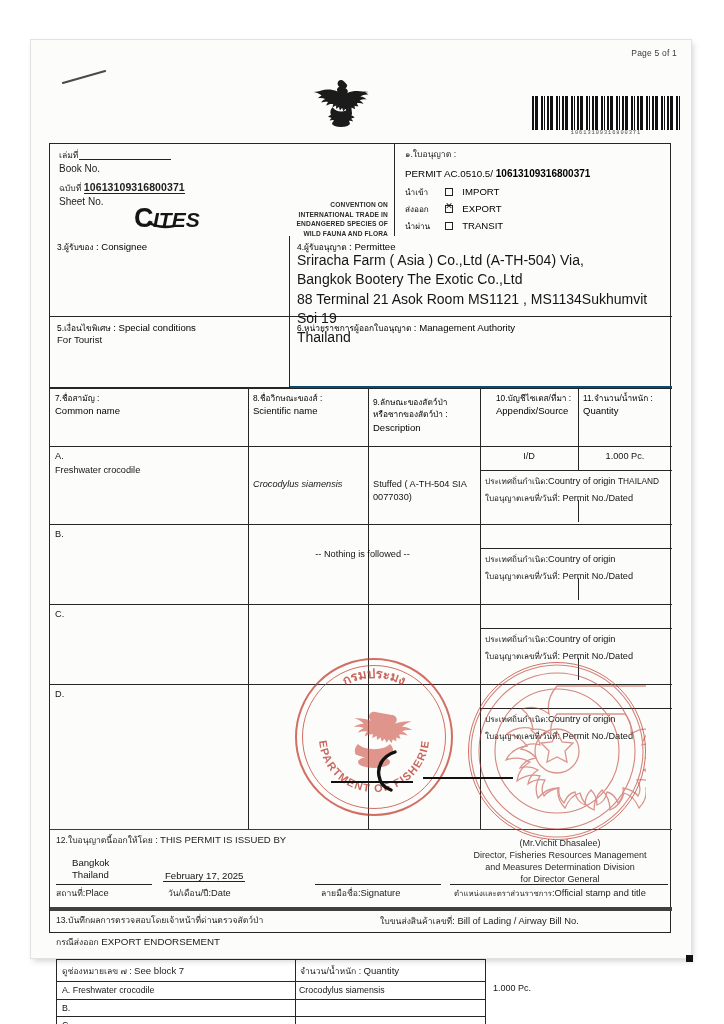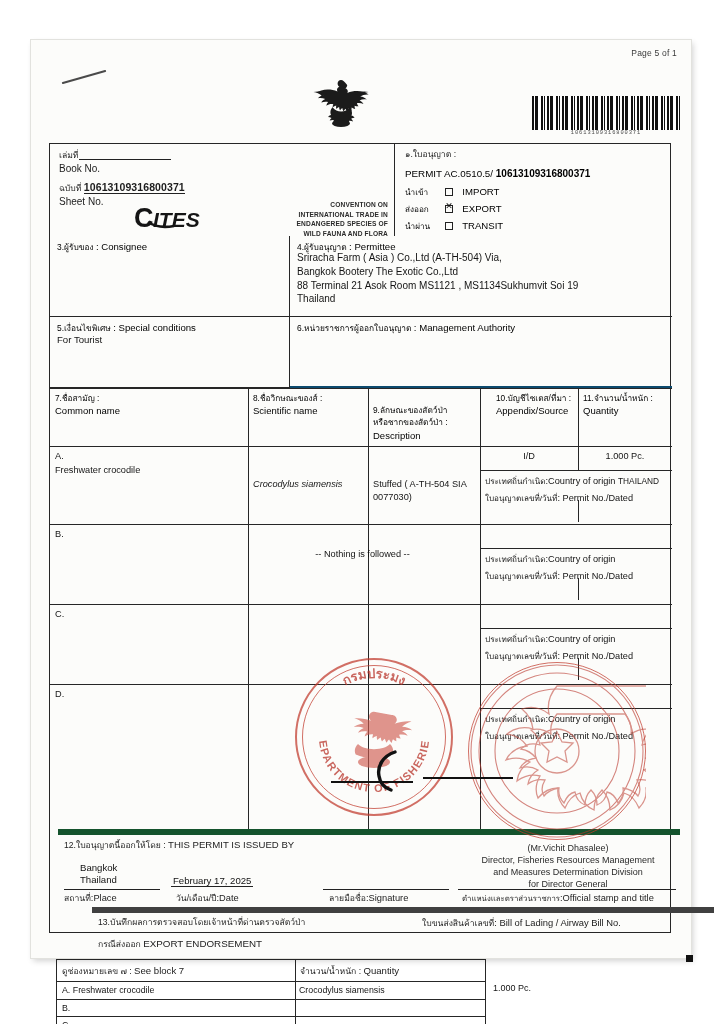--- a/index.html
+++ b/index.html
@@ -112,36 +112,36 @@
        border-right:1px solid #262626; border-bottom:1px solid #262626;}
   #b4{ left:240px; top:92px; width:382px; height:81px; border:none;
        border-bottom:1px solid #262626;}
   #b5{ left:0; top:173px; width:240px; height:71px; border:none;
        border-right:1px solid #262626; border-bottom:1px solid #262626;}
   #b6{ left:240px; top:173px; width:382px; height:71px; border:none;
        border-bottom:2px solid #0c4a6e;}
 
   .boxlabel{ position:absolute; left:7px; top:4px; font-size:8.4px; }
   .boxbody{ position:absolute; left:7px; top:16px; right:6px;
-            font-size:10px; line-height:1.38; color:#141414;}
+            font-size:14px; line-height:1.38; color:#141414;}
 
   
   #tbl{ position:absolute; left:0; top:244px; width:622px; height:441px; }
   .tcol{ position:absolute; top:0; bottom:0; border-left:1px solid #262626; }
   .trow{ position:absolute; left:0; right:0; border-top:1px solid #262626; }
 
   .cellh{ position:absolute; font-size:8.3px; line-height:1.5; }
   .cell{ position:absolute; font-size:9.2px; line-height:1.45; color:#141414;}
   .ital{ font-style:italic; }
 
   
-  #b12{ position:absolute; left:8px; top:685px; width:622px; height:78px;
-        border-top:6px solid #14532d; }
+  #b12{ position:absolute; left:0; top:685px; width:622px; height:78px;
+        border-top:1px solid #14532d; }
   #b13{ position:absolute; left:0; top:763px; width:622px; height:27px;
-        border-top:6px solid #404040;margin-left:42px; }
+        border-top:4px solid #404040; }
   .sigline{ border-bottom:1px solid #222; }
 
   
   .stamp{
     position:absolute; border-radius:50%;
     border:2px solid #c0392b; opacity:.72; pointer-events:none;
   }
   .arrow-line{
     position:absolute; height:1.6px; background:#111;
   }
@@ -278,21 +278,21 @@
 
       <div class="trow" style="top:0"></div>
       <div class="cellh" style="left:5px;top:4px">
         <span>7.</span><span>ชื่อสามัญ :</span><br>
         <span style="font-size:9.5px">Common name</span>
       </div>
       <div class="cellh" style="left:203px;top:4px">
         <span>8.</span><span>ชื่อวิกษณะของส์ :</span><br>
         <span style="font-size:9.5px">Scientific name</span>
       </div>
-      <div class="cellh" style="left:323px;top:16px">
+      <div class="cellh" style="left:323px;top:8px">
         <span>9.</span><span>ลักษณะของสัตว์ป่า</span><br>
         <span>หรือซากของสัตว์ป่า :</span><br>
         <span style="font-size:9.5px">Description</span>
       </div>
       <div class="cellh" style="left:446px;top:4px">
         <span>10.</span><span>บัญชีไซเตส/ที่มา :</span><br>
         <span style="font-size:9.5px">Appendix/Source</span>
       </div>
       <div class="cellh" style="left:533px;top:4px">
         <span>11.</span><span>จำนวน/น้ำหนัก :</span><br>

